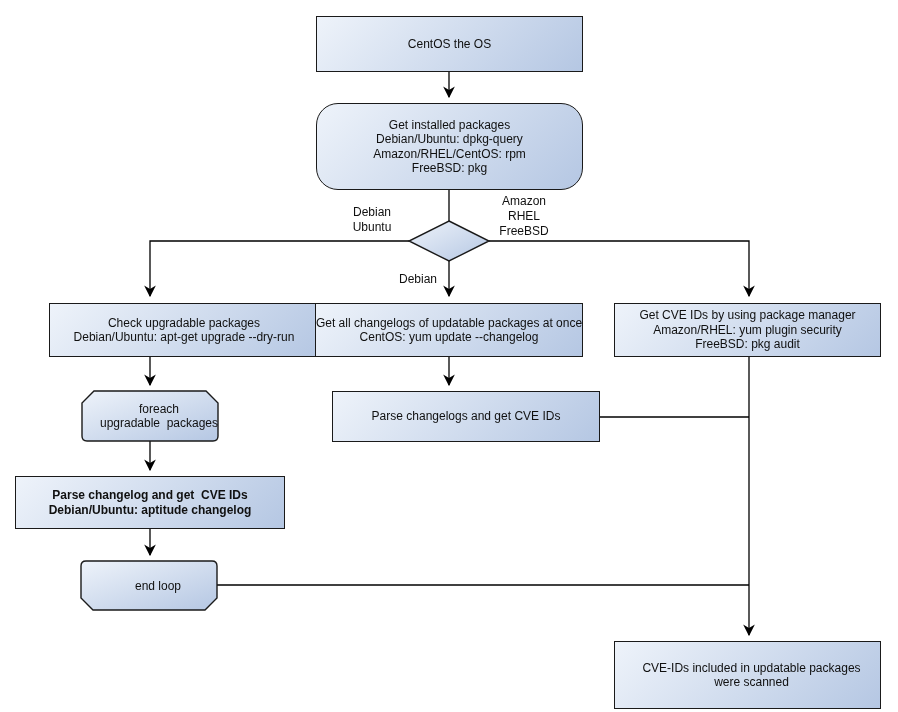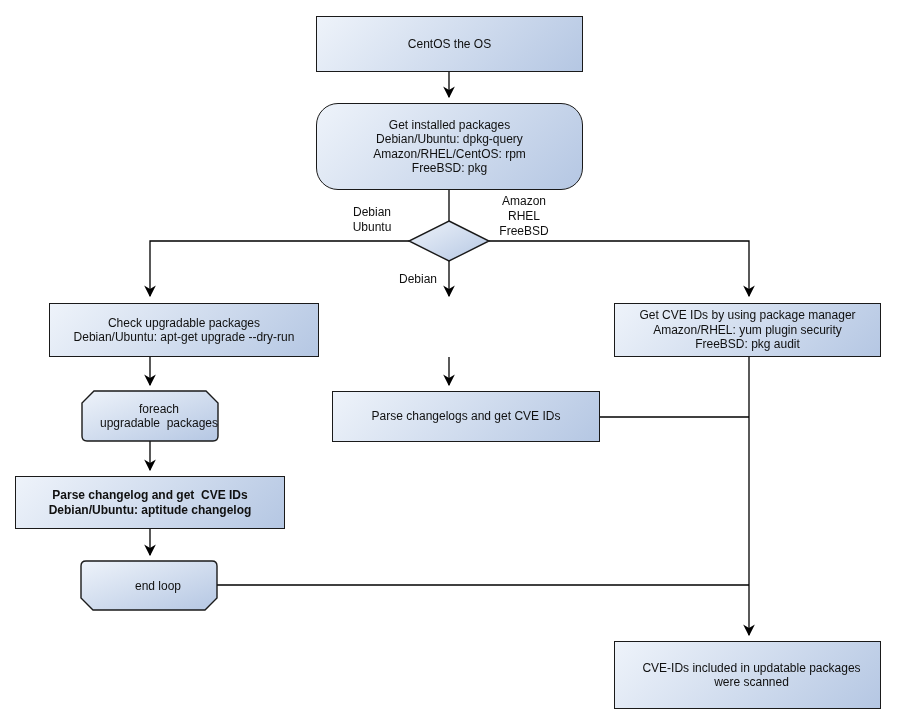--- a/index.html
+++ b/index.html
@@ -98,20 +98,22 @@
 Debian/Ubuntu: apt-get upgrade --dry-run</div>
 
   <div class="node shape-overlay" style="left:82px; top:391px; width:136px; height:50px;">foreach
 upgradable  packages</div>
 
   <div class="node" style="left:15px; top:476px; width:270px; height:53px;font-weight:bold;">Parse changelog and get  CVE IDs
 Debian/Ubuntu: aptitude changelog</div>
 
   <div class="node shape-overlay" style="left:81px; top:561px; width:136px; height:50px;">end loop</div>
 
+  <div class="node" style="left:315px; top:303px; width:268px; height:54px;">Get all changelogs of updatable packages at once
+CentOS: yum update --changelog</div>
 
   <div class="node" style="left:332px; top:391px; width:268px; height:51px;">Parse changelogs and get CVE IDs</div>
 
   <div class="node" style="left:614px; top:303px; width:267px; height:54px;">Get CVE IDs by using package manager
 Amazon/RHEL: yum plugin security
 FreeBSD: pkg audit</div>
 
   <div class="node" style="left:614px; top:641px; width:267px; height:68px;padding-left:8px;">CVE-IDs included in updatable packages
 were scanned</div>
 

